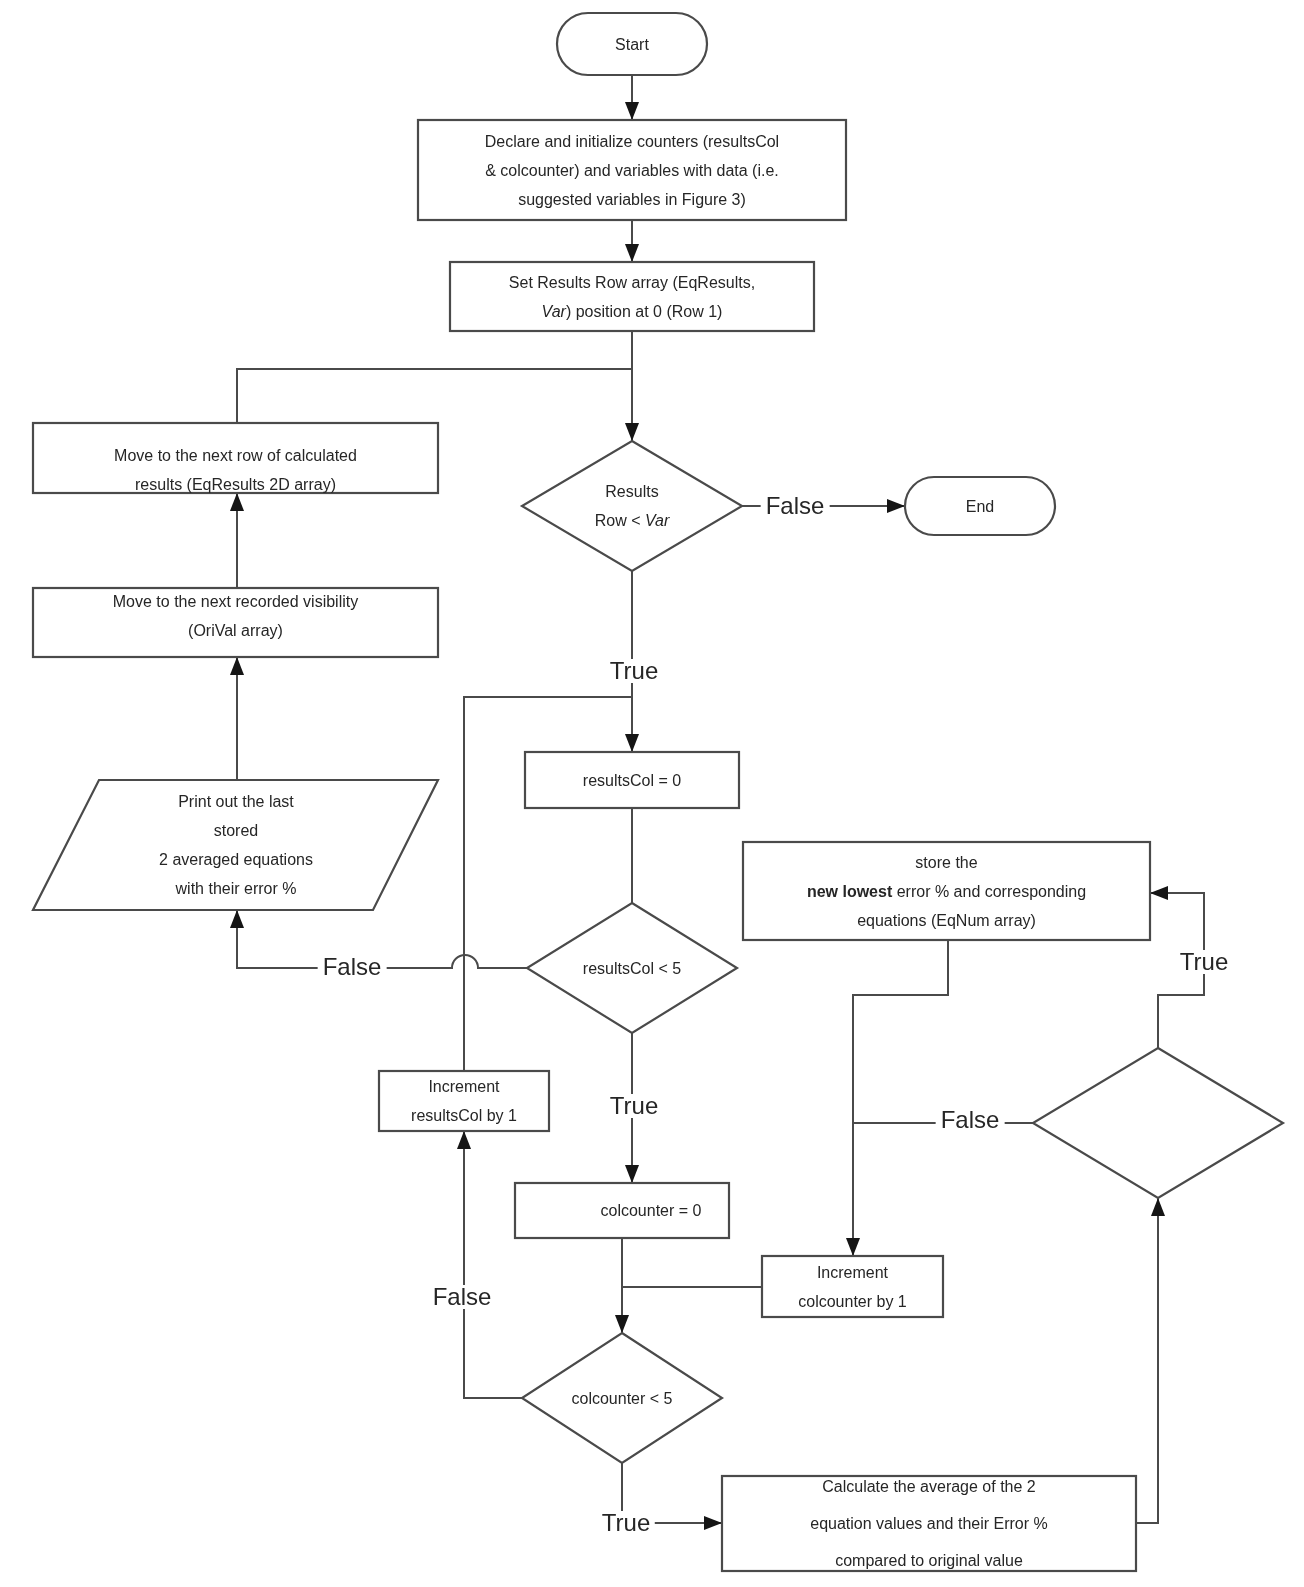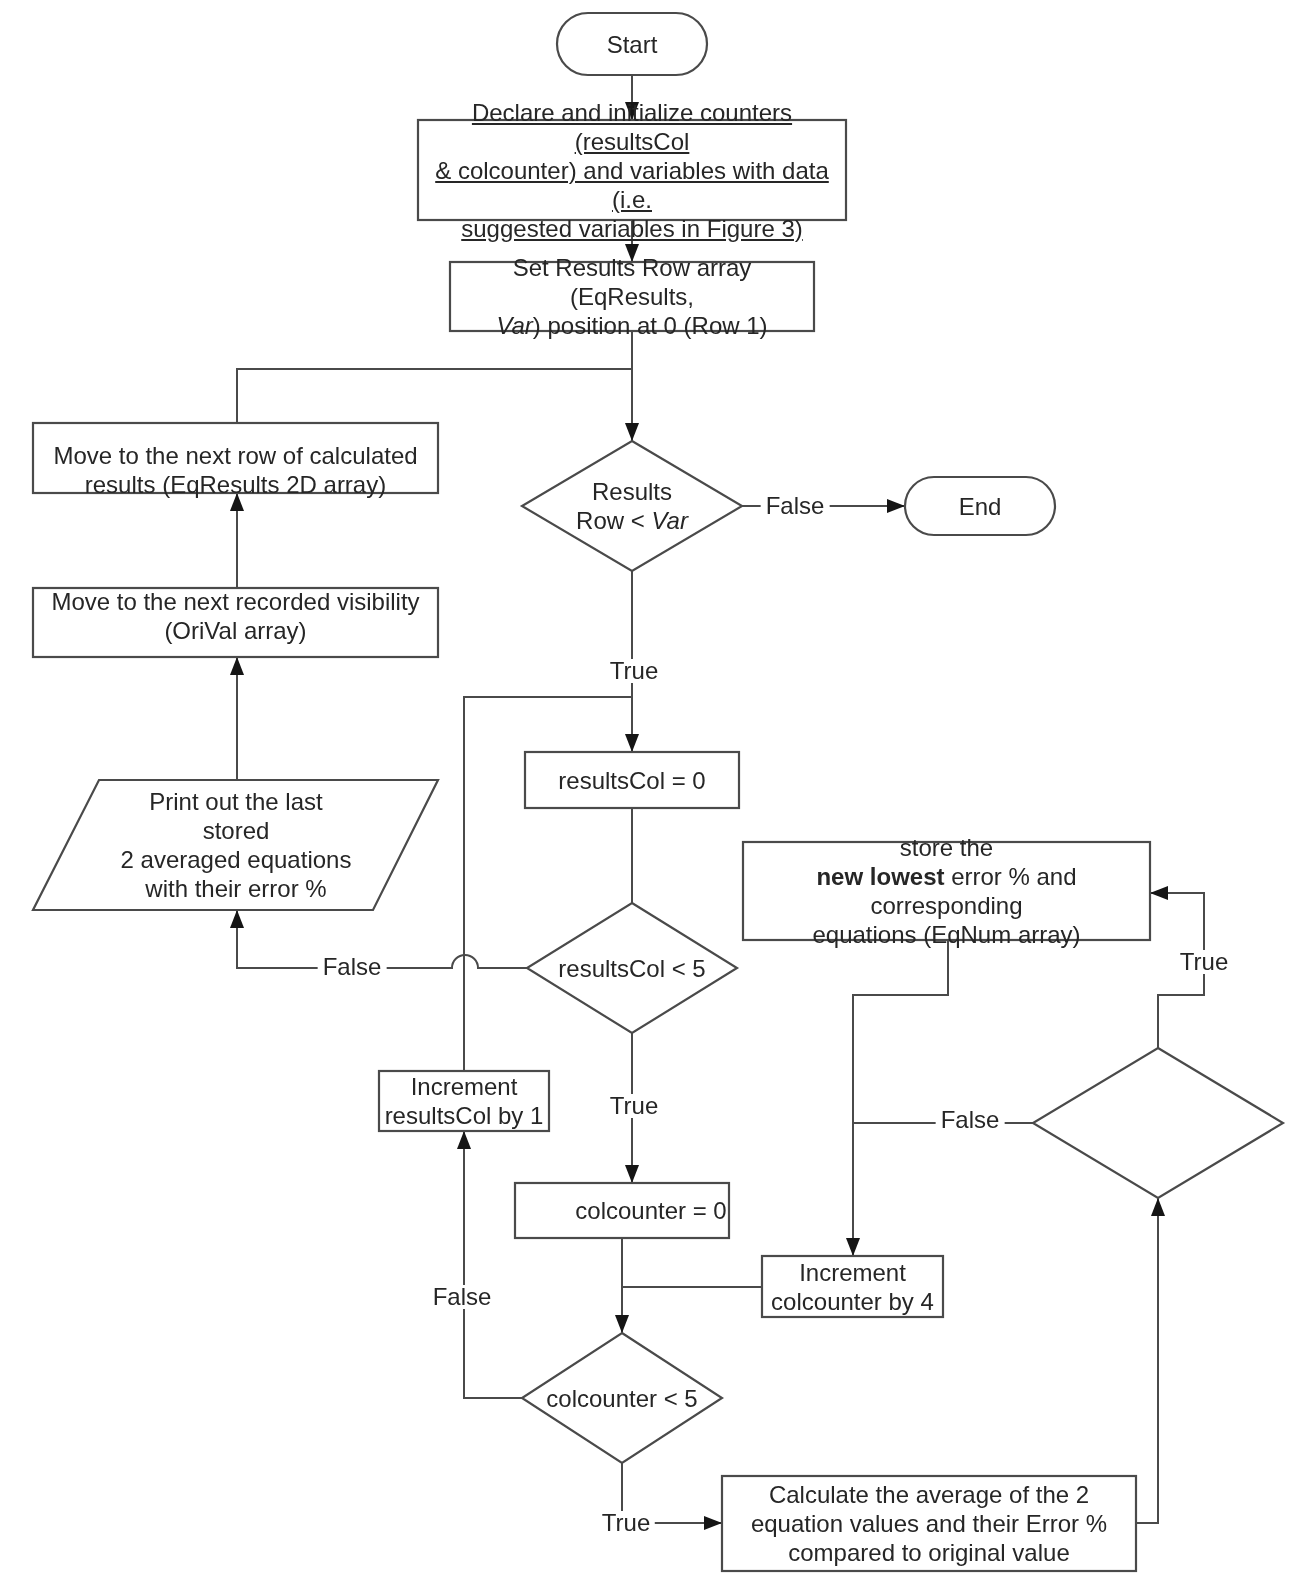--- a/index.html
+++ b/index.html
@@ -16,22 +16,21 @@
     font-family:"Liberation Sans", sans-serif;
     color:var(--text);
     overflow:hidden;
   }
   .canvas svg{position:absolute;left:0;top:0;}
   .edge{fill:none;stroke:var(--stroke);stroke-width:2;}
   .shape{fill:var(--bg);stroke:var(--stroke);stroke-width:2.2;}
   .node-text{
     position:absolute;
     display:flex;flex-direction:column;justify-content:center;align-items:center;
-    text-align:center;
-    font-size:24px;line-height:29px;
+    font-size:16px;line-height:29px;
     color:var(--text);
     pointer-events:none;
   }
   .node-text span{display:block;}
   .node-text .inline-line{display:block;}
   .node-text .inline-line span{display:inline;}
   .i{font-style:italic;}
   .b{font-weight:bold;}
   .edge-label{
     position:absolute;
@@ -93,21 +92,21 @@
     <rect class="shape" x="762" y="1256" width="181" height="61"></rect>
     <polygon class="shape" points="622,1333 722,1398 622,1463 522,1398"></polygon>
     <polygon class="shape" points="1158,1048 1283,1123 1158,1198 1033,1123"></polygon>
     <rect class="shape" x="722" y="1476" width="414" height="95"></rect>
   </svg>
 
   <div class="node-text" style="left:557px;top:13px;width:150px;height:62px;">
     <span>Start</span>
   </div>
 
-  <div class="node-text" style="left:418px;top:120px;width:428px;height:100px;text-decoration:underline;">
+  <div class="node-text" style="left:418px;top:120px;width:428px;height:100px;">
     <span>Declare and initialize counters (resultsCol</span>
     <span>&amp; colcounter) and variables with data (i.e.</span>
     <span>suggested variables in Figure 3)</span>
   </div>
 
   <div class="node-text" style="left:450px;top:262px;width:364px;height:69px;">
     <span>Set Results Row array (EqResults,</span>
     <span class="inline-line"><span class="i">Var</span><span>) position at 0 (Row 1)</span></span>
   </div>
 
@@ -155,29 +154,29 @@
     <span>Increment</span>
     <span>resultsCol by 1</span>
   </div>
 
   <div class="node-text" style="left:544px;top:1183px;width:214px;height:55px;">
     <span>colcounter = 0</span>
   </div>
 
   <div class="node-text" style="left:762px;top:1256px;width:181px;height:61px;">
     <span>Increment</span>
-    <span>colcounter by 4</span>
+    <span>colcounter by 1</span>
   </div>
 
   <div class="node-text" style="left:522px;top:1333px;width:200px;height:130px;">
     <span>colcounter &lt; 5</span>
   </div>
 
 
-  <div class="node-text" style="left:722px;top:1476px;width:414px;height:95px;">
+  <div class="node-text" style="left:722px;top:1476px;width:414px;height:95px;gap:8px;">
     <span>Calculate the average of the 2</span>
     <span>equation values and their Error %</span>
     <span>compared to original value</span>
   </div>
 
   <span class="edge-label" style="left:795px;top:506px;">False</span>
   <span class="edge-label" style="left:634px;top:671px;">True</span>
   <span class="edge-label" style="left:352px;top:967px;">False</span>
   <span class="edge-label" style="left:634px;top:1106px;">True</span>
   <span class="edge-label" style="left:462px;top:1297px;">False</span>

